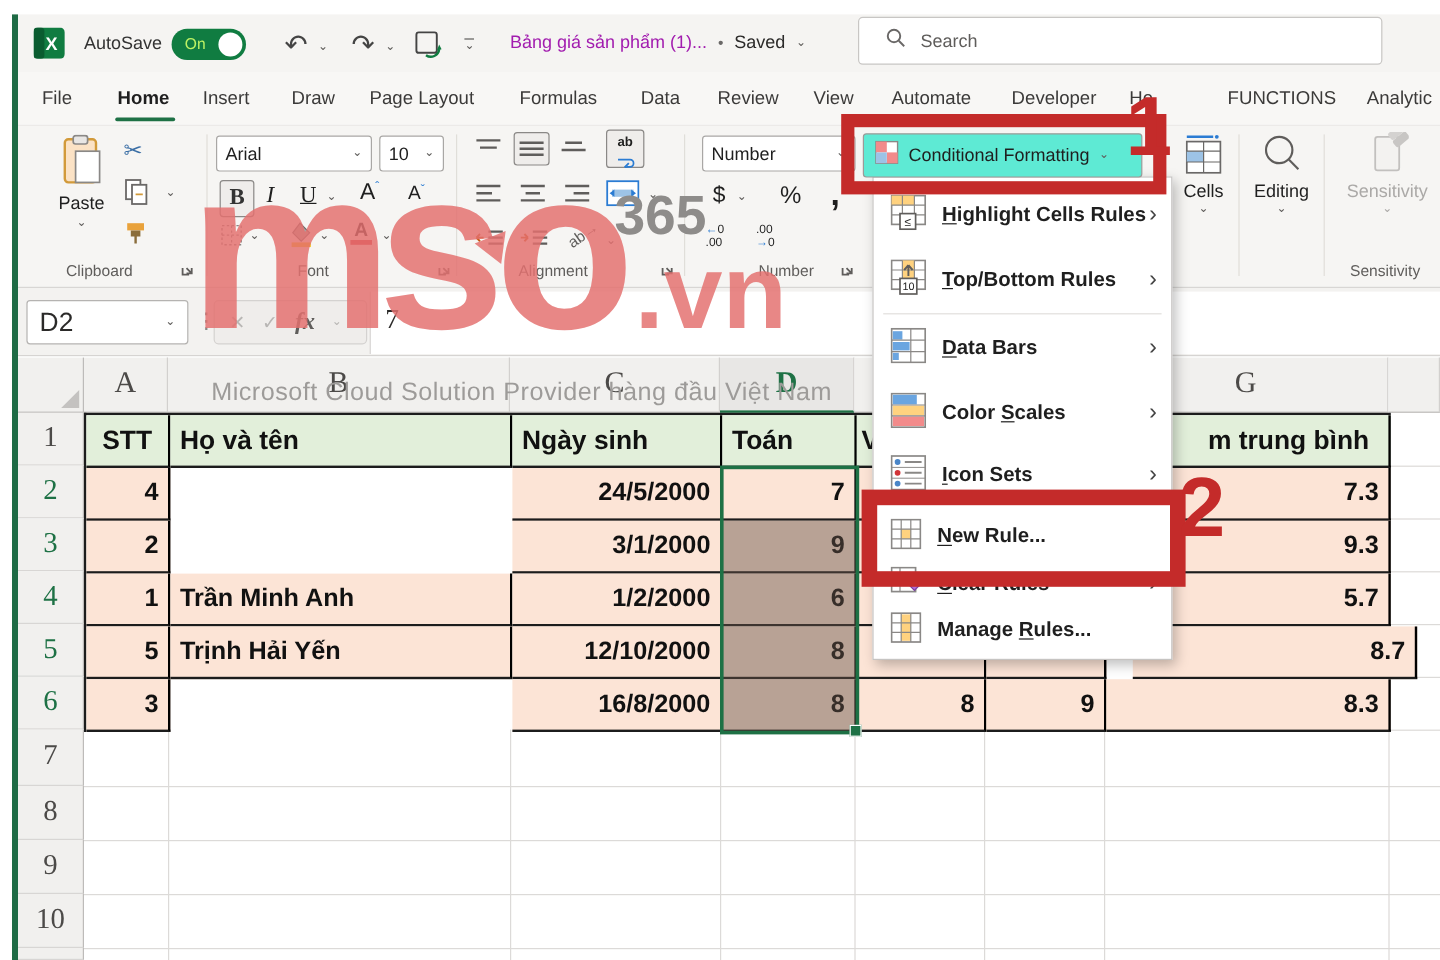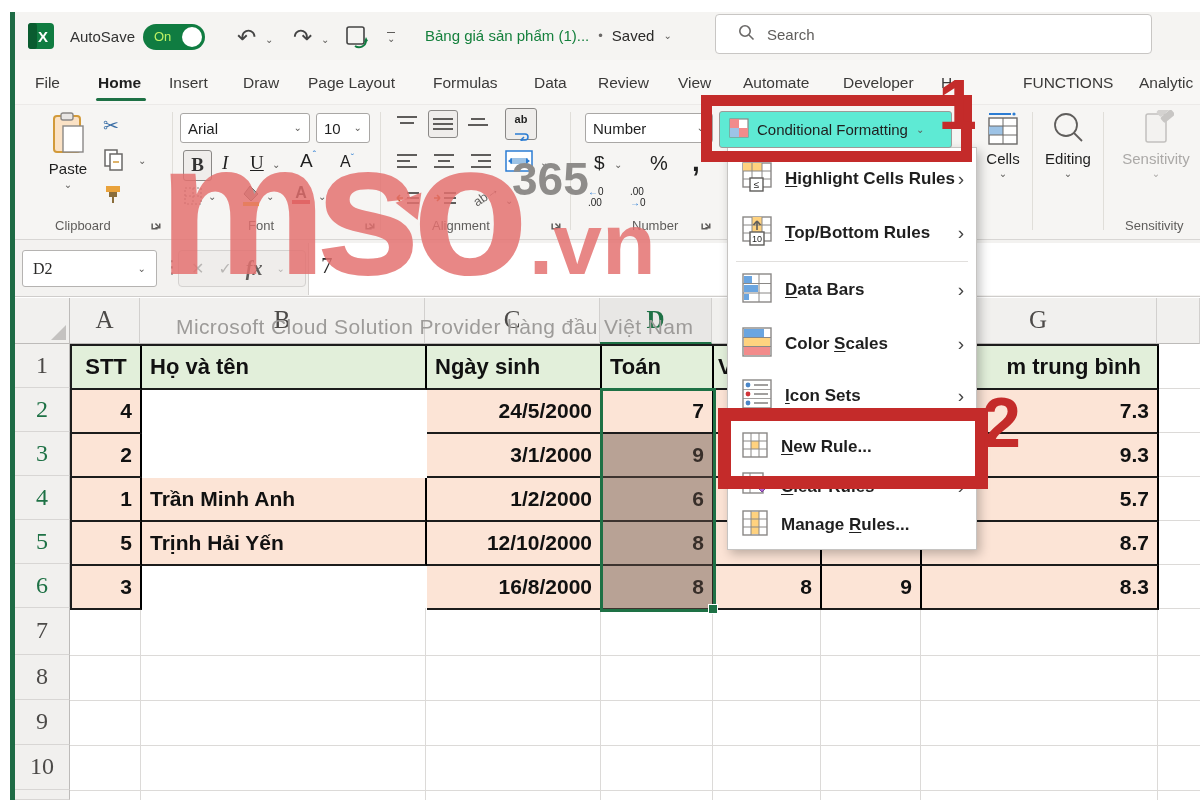--- a/index.html
+++ b/index.html
@@ -77,21 +77,21 @@
     <span class="abs chv" style="left:306px;top:23px;">⌄</span>
     <div class="abs" style="left:330px;top:13px;">
       <svg width="24" height="24">
           <rect x="2" y="2" width="17" height="17" rx="2" fill="none" stroke="#444" stroke-width="1.6"></rect>
       <path d="M10 21 a7 7 0 0 0 11 -5" fill="none" stroke="#107c41" stroke-width="2"></path>
       <path d="M21 12 l2 4 -4 1 z" fill="#107c41"></path>
         </svg>
     </div>
     <span class="abs chv" style="left:372px;top:20px;border-top:1.5px solid #5f5d5b;padding-top:1px;">⌄</span>
     <div class="abs flex" style="left:410px;top:15px;gap:9px;">
-      <span style="font-size:15px;color:#15803d;white-space:nowrap;">Bảng giá sản phẩm (1)...</span>
+      <span style="font-size:15px;color:#a21caf;white-space:nowrap;">Bảng giá sản phẩm (1)...</span>
       <span style="color:#6a6867;font-size:13px;">•</span>
       <span style="font-size:15px;color:#2b2a29;">Saved</span>
       <span class="chv">⌄</span>
     </div>
     <div class="abs flex" style="left:700px;top:2px;width:437px;height:40px;background:#fff;border:1px solid #c8c6c4;border-radius:4px;gap:12px;padding-left:22px;box-sizing:border-box;">
       <span>
         <svg width="17" height="17">
             <circle cx="7" cy="7" r="5.2" fill="none" stroke="#6a6867" stroke-width="1.6"></circle>
         <line x1="11" y1="11" x2="15.5" y2="15.5" stroke="#6a6867" stroke-width="1.6"></line>
           </svg>
@@ -331,21 +331,21 @@
       <rect x="22" y="8" width="14" height="7" rx="2" transform="rotate(-40 22 8)" fill="#c8c6c4"></rect>
         </svg>
     </span>
     <div style="font-size:15px;color:#aba9a7;">Sensitivity</div>
     <div class="chv" style="margin-top:2px;color:#aba9a7;">⌄</div>
   </div>
   <span class="grp-label" style="left:1125px;top:218px;">Sensitivity</span>
 
   <div class="abs" style="left:15px;top:240px;width:1185px;height:57px;background:#f3f2f0;border-bottom:1px solid #cfcdcb;box-sizing:border-box;"></div>
   <div class="abs flex" style="left:22px;top:250px;width:135px;height:37px;background:#fff;border:1px solid #b5b3b1;border-radius:3px;justify-content:space-between;padding:0 10px;box-sizing:border-box;">
-    <span style="font-family:Liberation Serif, serif;font-size:16px;color:#2b2a29;">D2</span>
+    <span style="font-family:Liberation Sans, sans-serif;font-size:22px;color:#2b2a29;">D2</span>
     <span class="chv">⌄</span>
   </div>
   <span class="abs" style="left:163px;top:256px;color:#8a8886;font-size:18px;">⋮</span>
   <div class="abs flex" style="left:178px;top:250px;width:128px;height:37px;background:#efedeb;border:1px solid #d4d2d0;border-radius:4px;gap:14px;padding:0 12px;box-sizing:border-box;">
     <span style="color:#b8b6b4;font-size:16px;">✕</span>
     <span style="color:#b8b6b4;font-size:16px;">✓</span>
     <span style="font-family:'Liberation Serif',serif;font-style:italic;font-weight:700;font-size:20px;color:#5f5d5b;">fx</span>
     <span class="chv" style="color:#b8b6b4;">⌄</span>
   </div>
   <div class="abs" style="left:308px;top:243px;width:892px;height:52px;background:#fff;border-left:1px solid #d4d2d0;">
@@ -429,21 +429,21 @@
     <div class="tc num" style="left:642px;top:132px;width:108px;height:44px;"></div>
     <div class="tc num" style="left:750px;top:132px;width:100px;height:44px;"></div>
     <div class="tc num" style="left:850px;top:132px;width:237px;height:44px;">5.7</div>
 
     <div class="tc num" style="left:0;top:176px;width:70px;height:44px;">5</div>
     <div class="tc" style="left:70px;top:176px;width:285px;height:44px;">Trịnh Hải Yến</div>
     <div class="tc num" style="left:355px;top:176px;width:175px;height:44px;">12/10/2000</div>
     <div class="tc num" style="left:530px;top:176px;width:112px;height:44px;">8</div>
     <div class="tc num" style="left:642px;top:176px;width:108px;height:44px;">10</div>
     <div class="tc num" style="left:750px;top:176px;width:100px;height:44px;">8</div>
-    <div class="tc num" style="left:850px;top:176px;width:237px;height:44px;">8.7</div>
+    <div class="tc num" style="left:872px;top:176px;width:237px;height:44px;">8.7</div>
 
     <div class="tc num" style="left:0;top:220px;width:70px;height:44px;">3</div>
     <div class="tc num" style="left:355px;top:220px;width:175px;height:44px;">16/8/2000</div>
     <div class="tc num" style="left:530px;top:220px;width:112px;height:44px;">8</div>
     <div class="tc num" style="left:642px;top:220px;width:108px;height:44px;">8</div>
     <div class="tc num" style="left:750px;top:220px;width:100px;height:44px;">9</div>
     <div class="tc num" style="left:850px;top:220px;width:237px;height:44px;">8.3</div>
 
     <div style="position:absolute;left:530px;top:88px;width:112px;height:176px;background:rgba(101,82,70,0.45);"></div>
     <div style="position:absolute;left:528px;top:42px;width:110px;height:218px;border:3px solid #1e7145;"></div>

